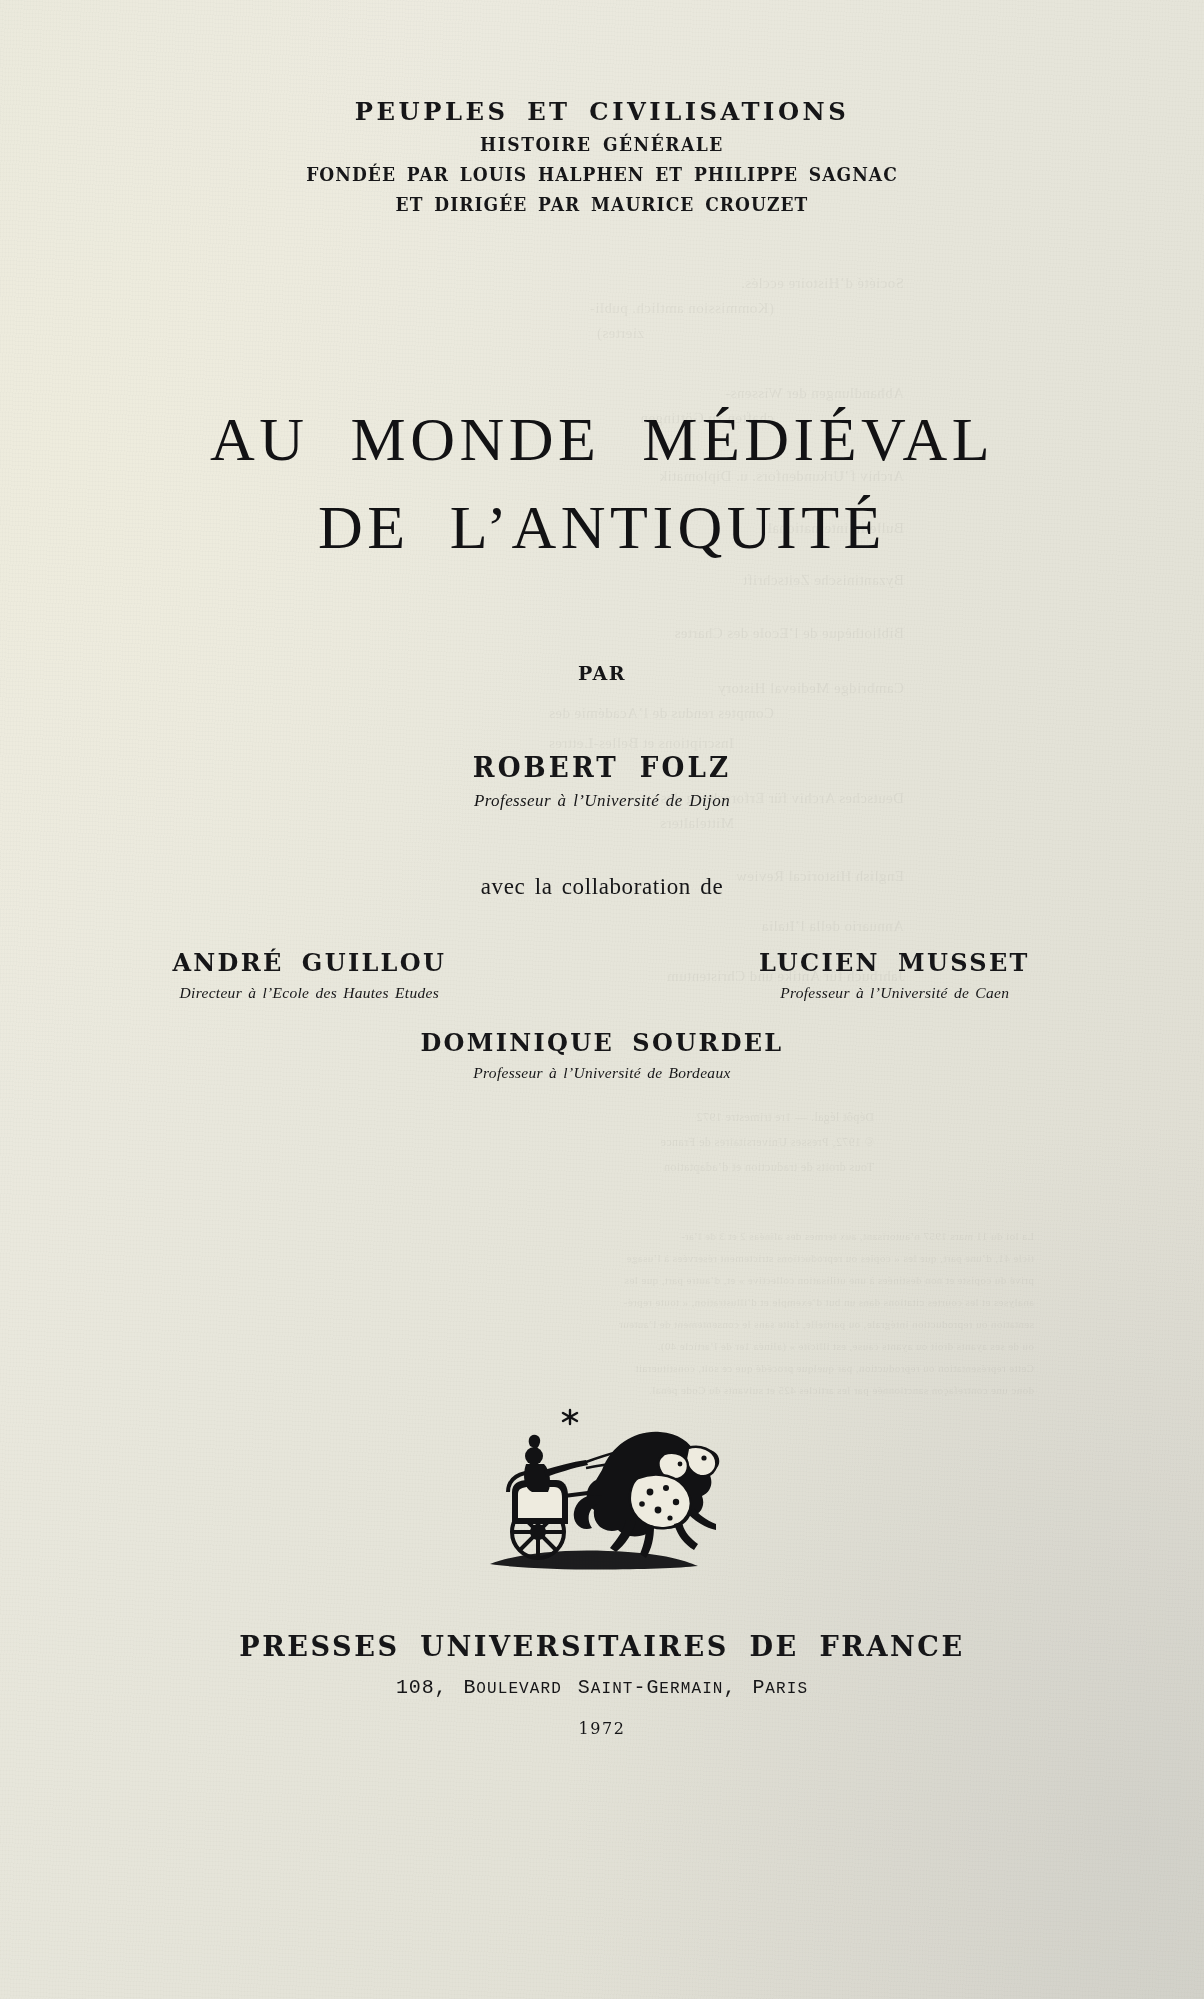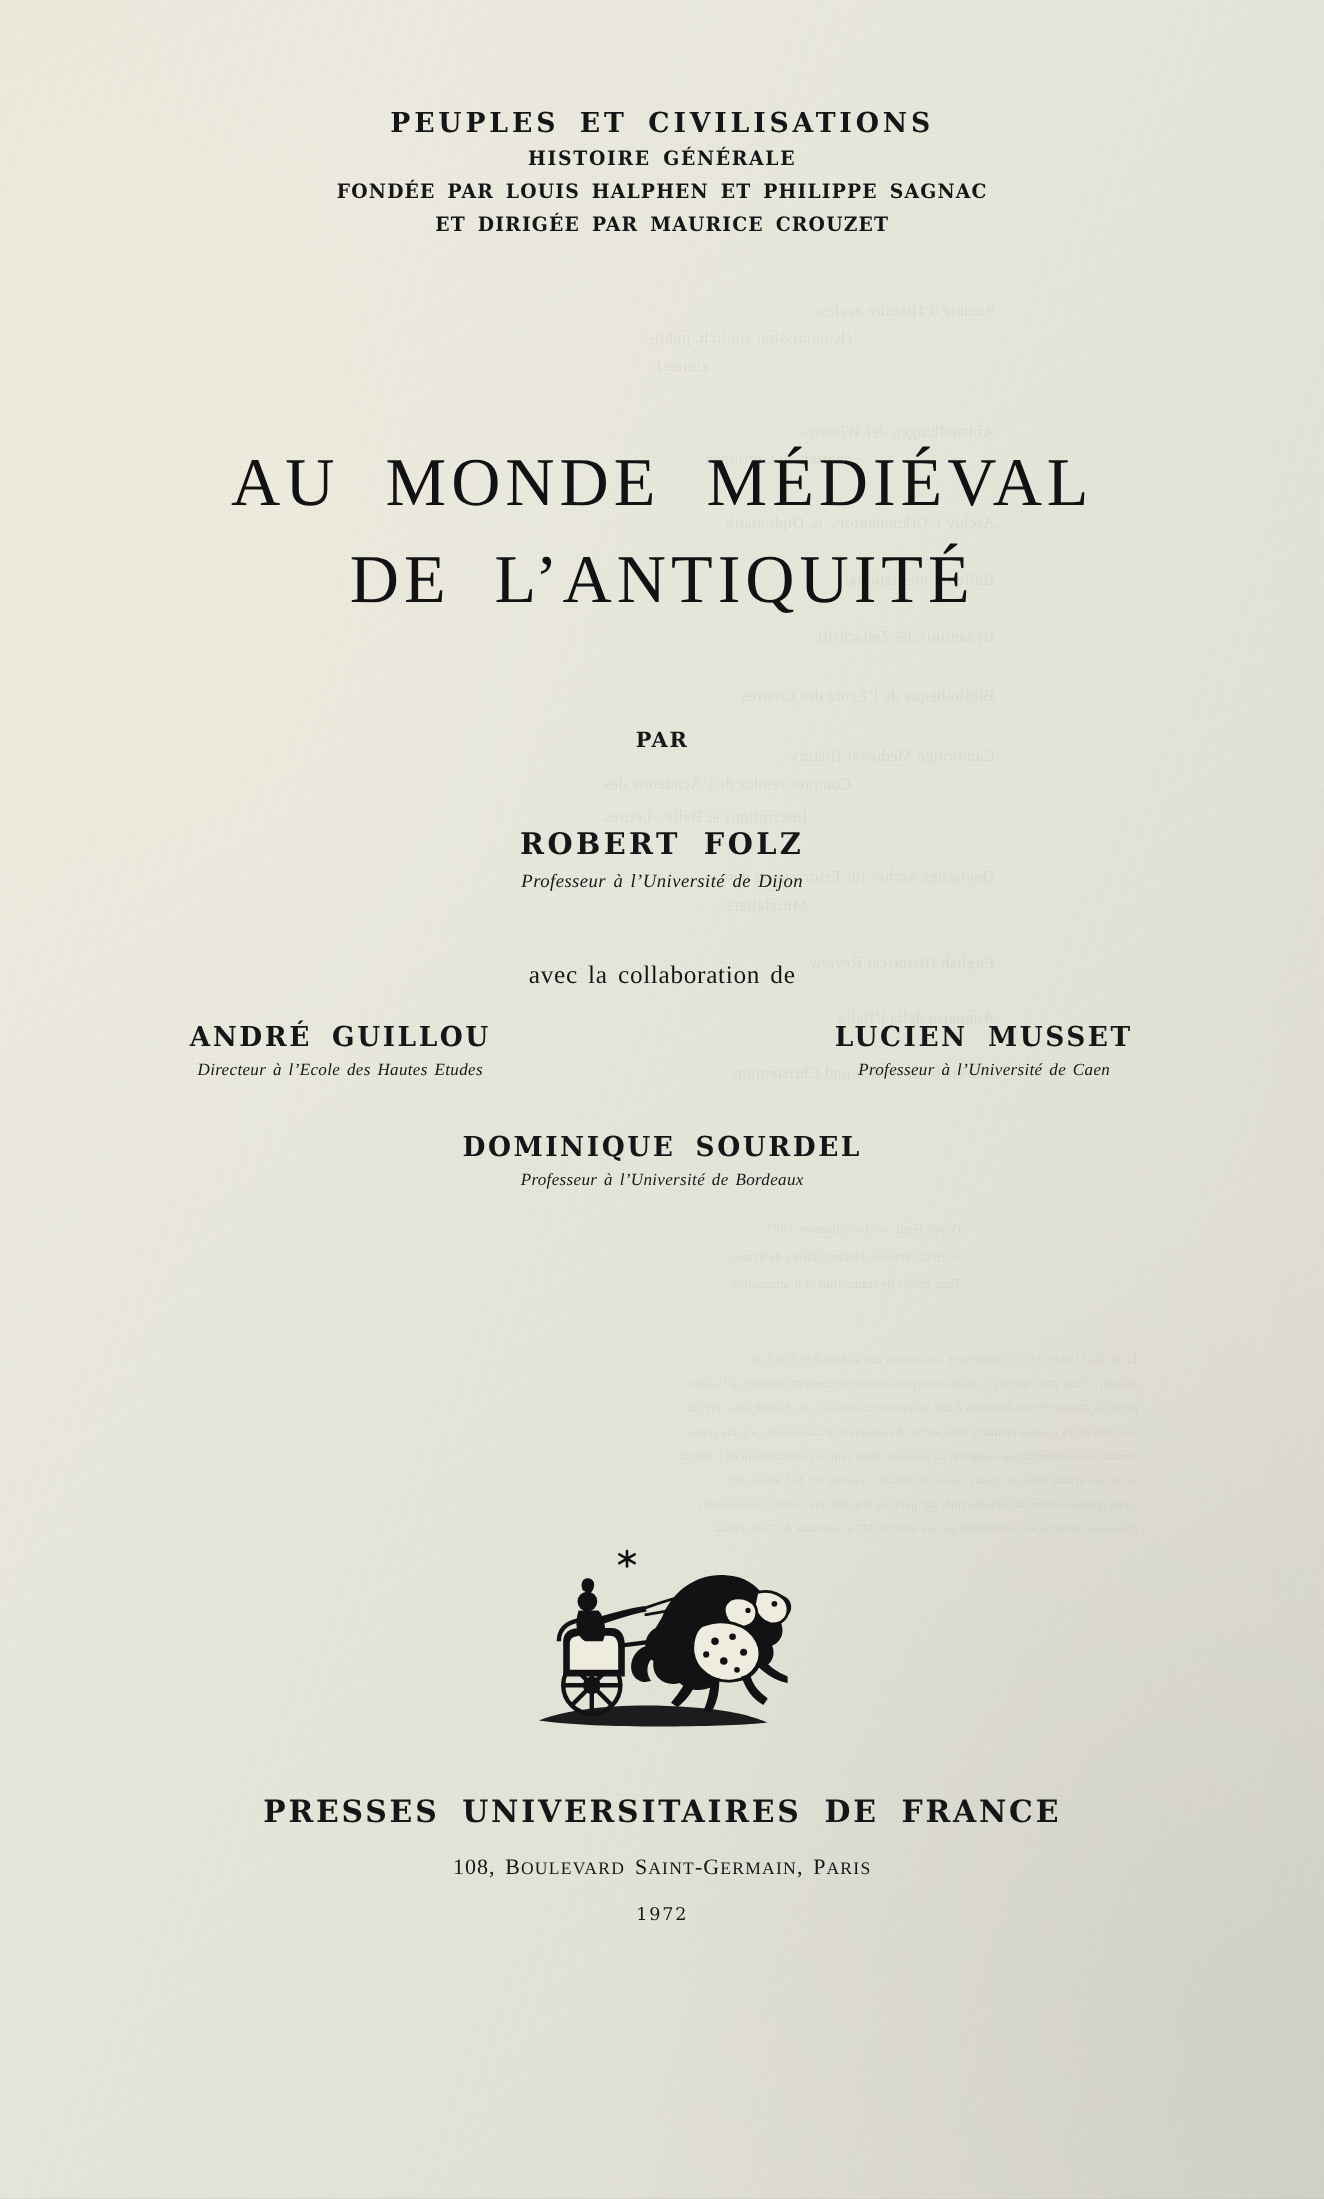--- a/index.html
+++ b/index.html
@@ -157,20 +157,21 @@
     position: absolute;
     top: 928px;
     left: 60px;
     right: 60px;
     display: flex;
     justify-content: space-between;
   }
   .collab-col {
     width: 46%;
     text-align: center;
+    margin-top: 20px;
   }
   .collab-name {
     font-family: "DejaVu Serif", "Liberation Serif", serif;
     font-size: 25px;
     font-weight: 700;
     letter-spacing: 2.4px;
     word-spacing: 8px;
     transform: scaleX(0.96);
   }
   .collab-aff {
@@ -208,22 +209,22 @@
   }
   .pub-name {
     font-family: "DejaVu Serif", "Liberation Serif", serif;
     font-size: 28px;
     font-weight: 700;
     letter-spacing: 2.6px;
     word-spacing: 9px;
     transform: scaleX(0.97);
   }
   .pub-address {
-    margin-top: 24px;
-    font-family: Liberation Serif, serif;
+    margin-top: 13px;
+    font-family: Liberation Mono, monospace;
     font-size: 20px;
     font-weight: 400;
     letter-spacing: .9px;
     word-spacing: 3px;
   }
   .pub-address .sc {
     font-size: 0.80em;
     letter-spacing: 1.1px;
   }
   .pub-year {

